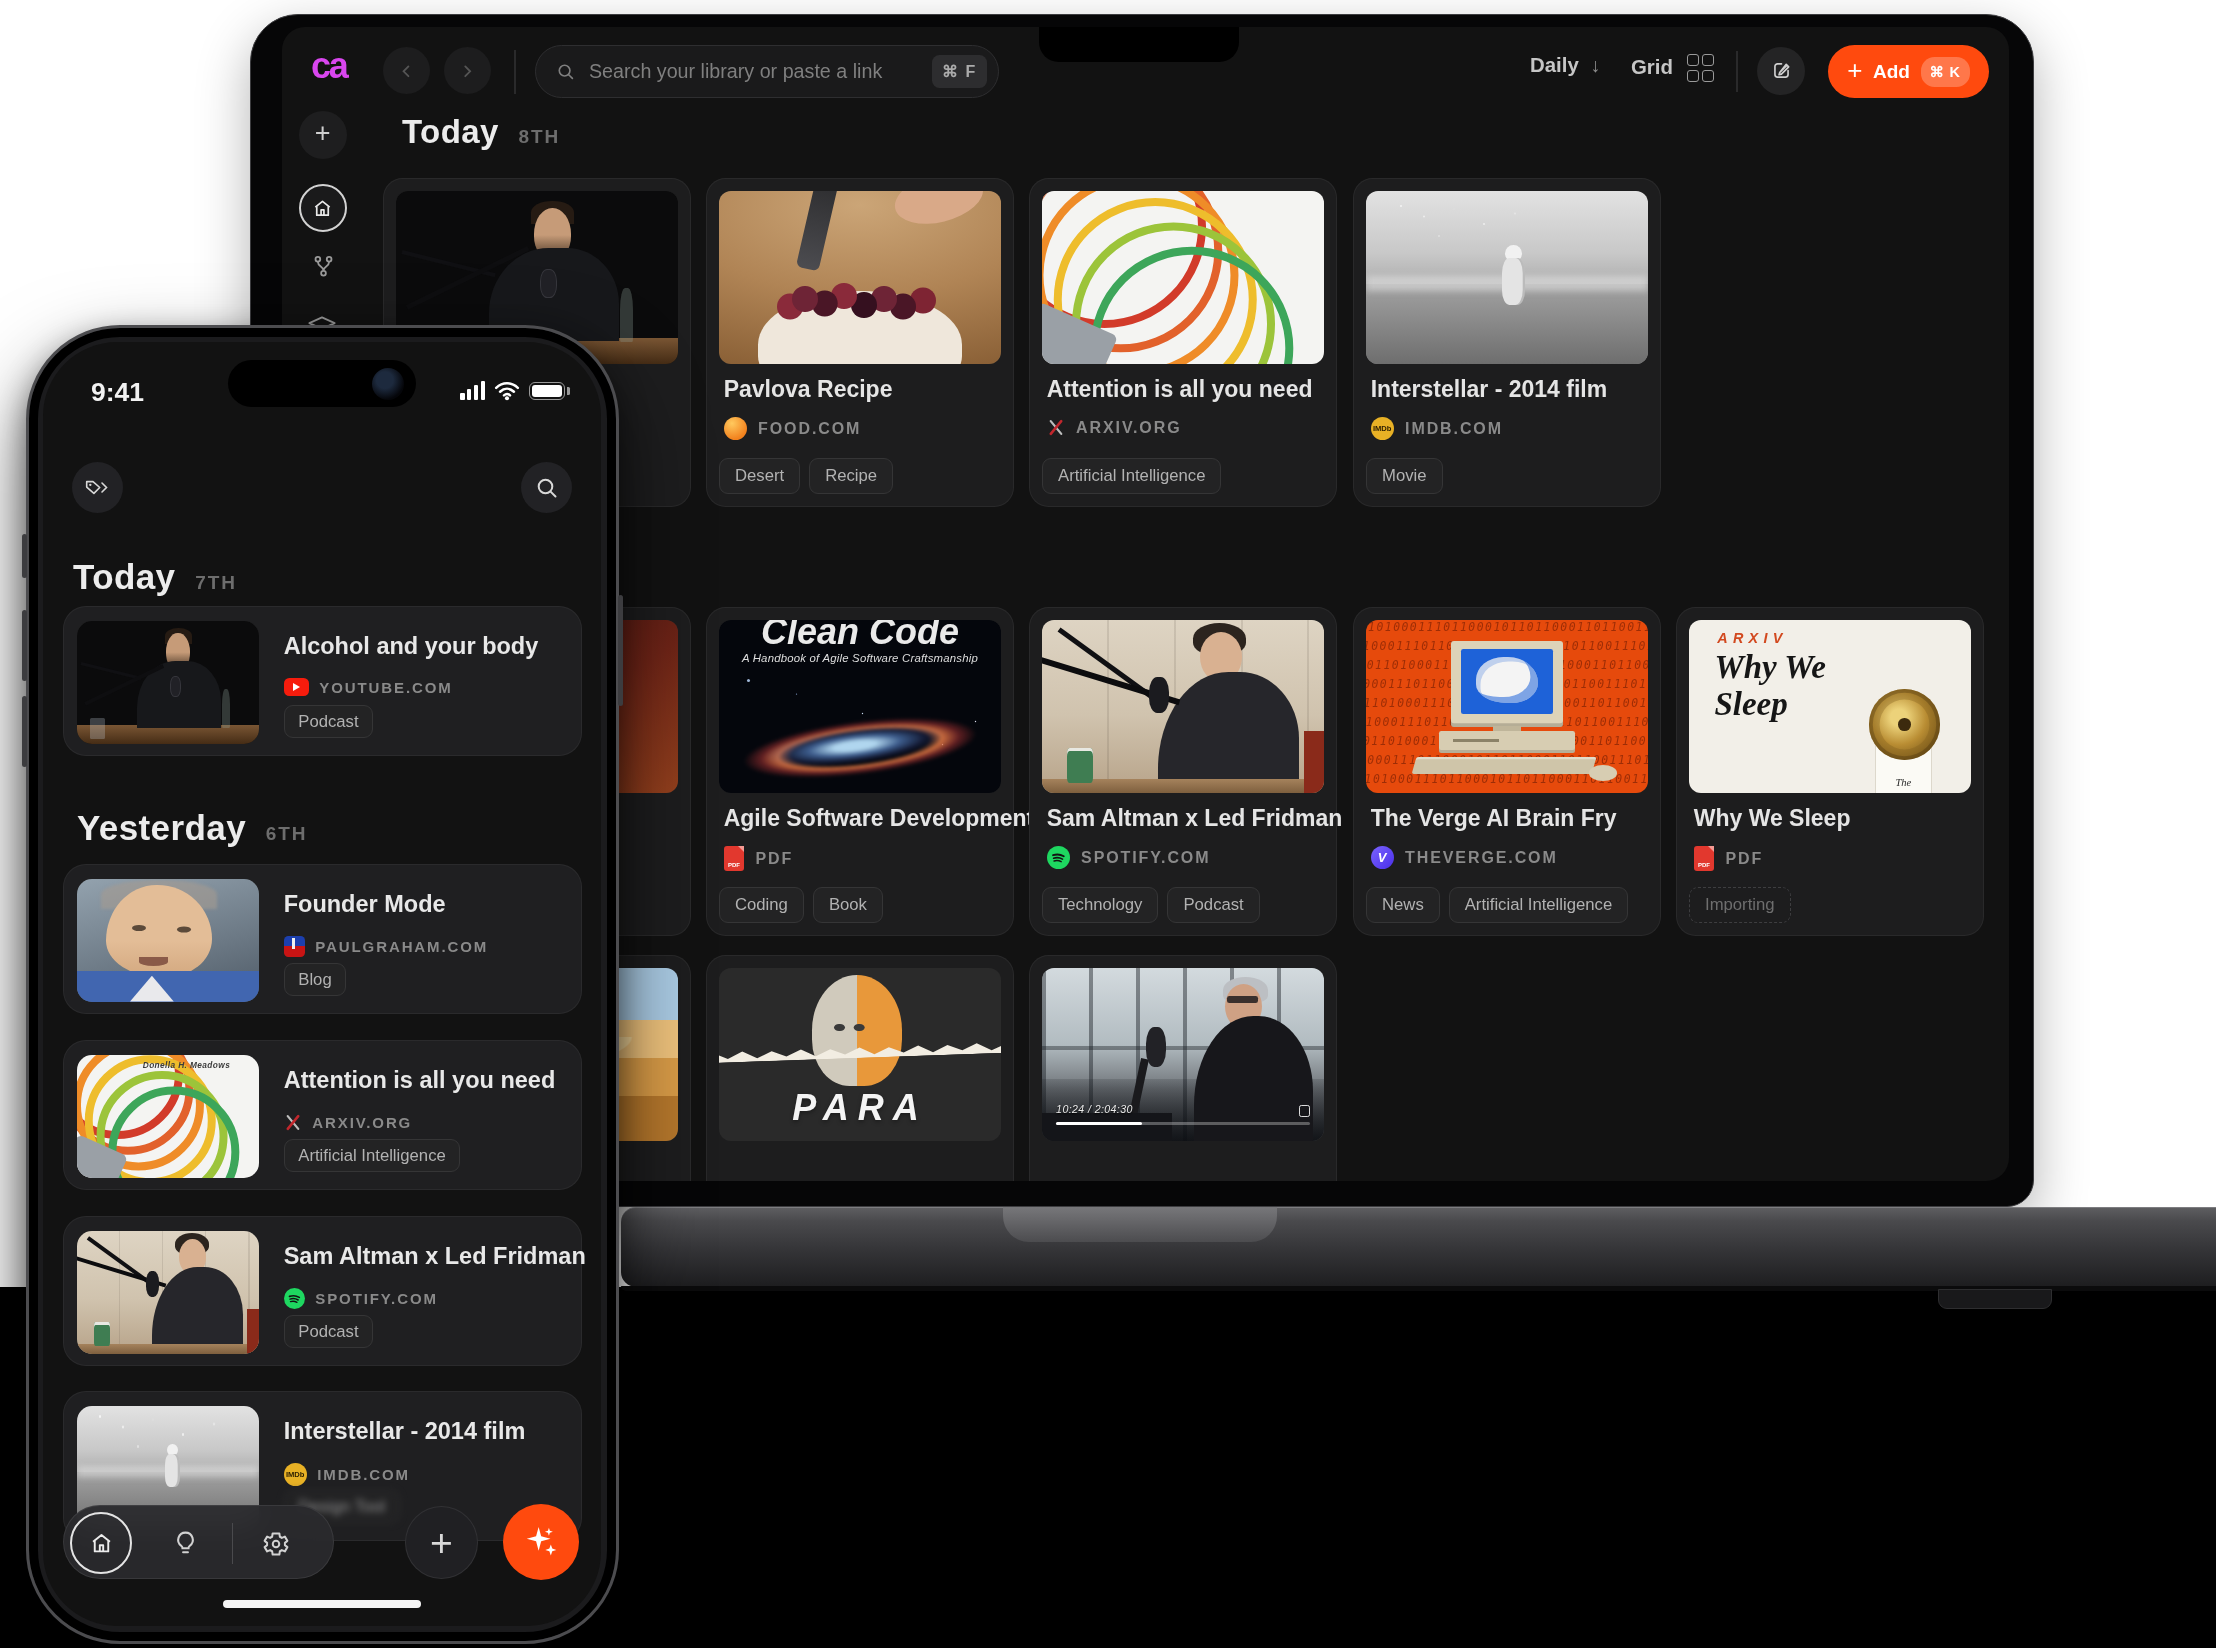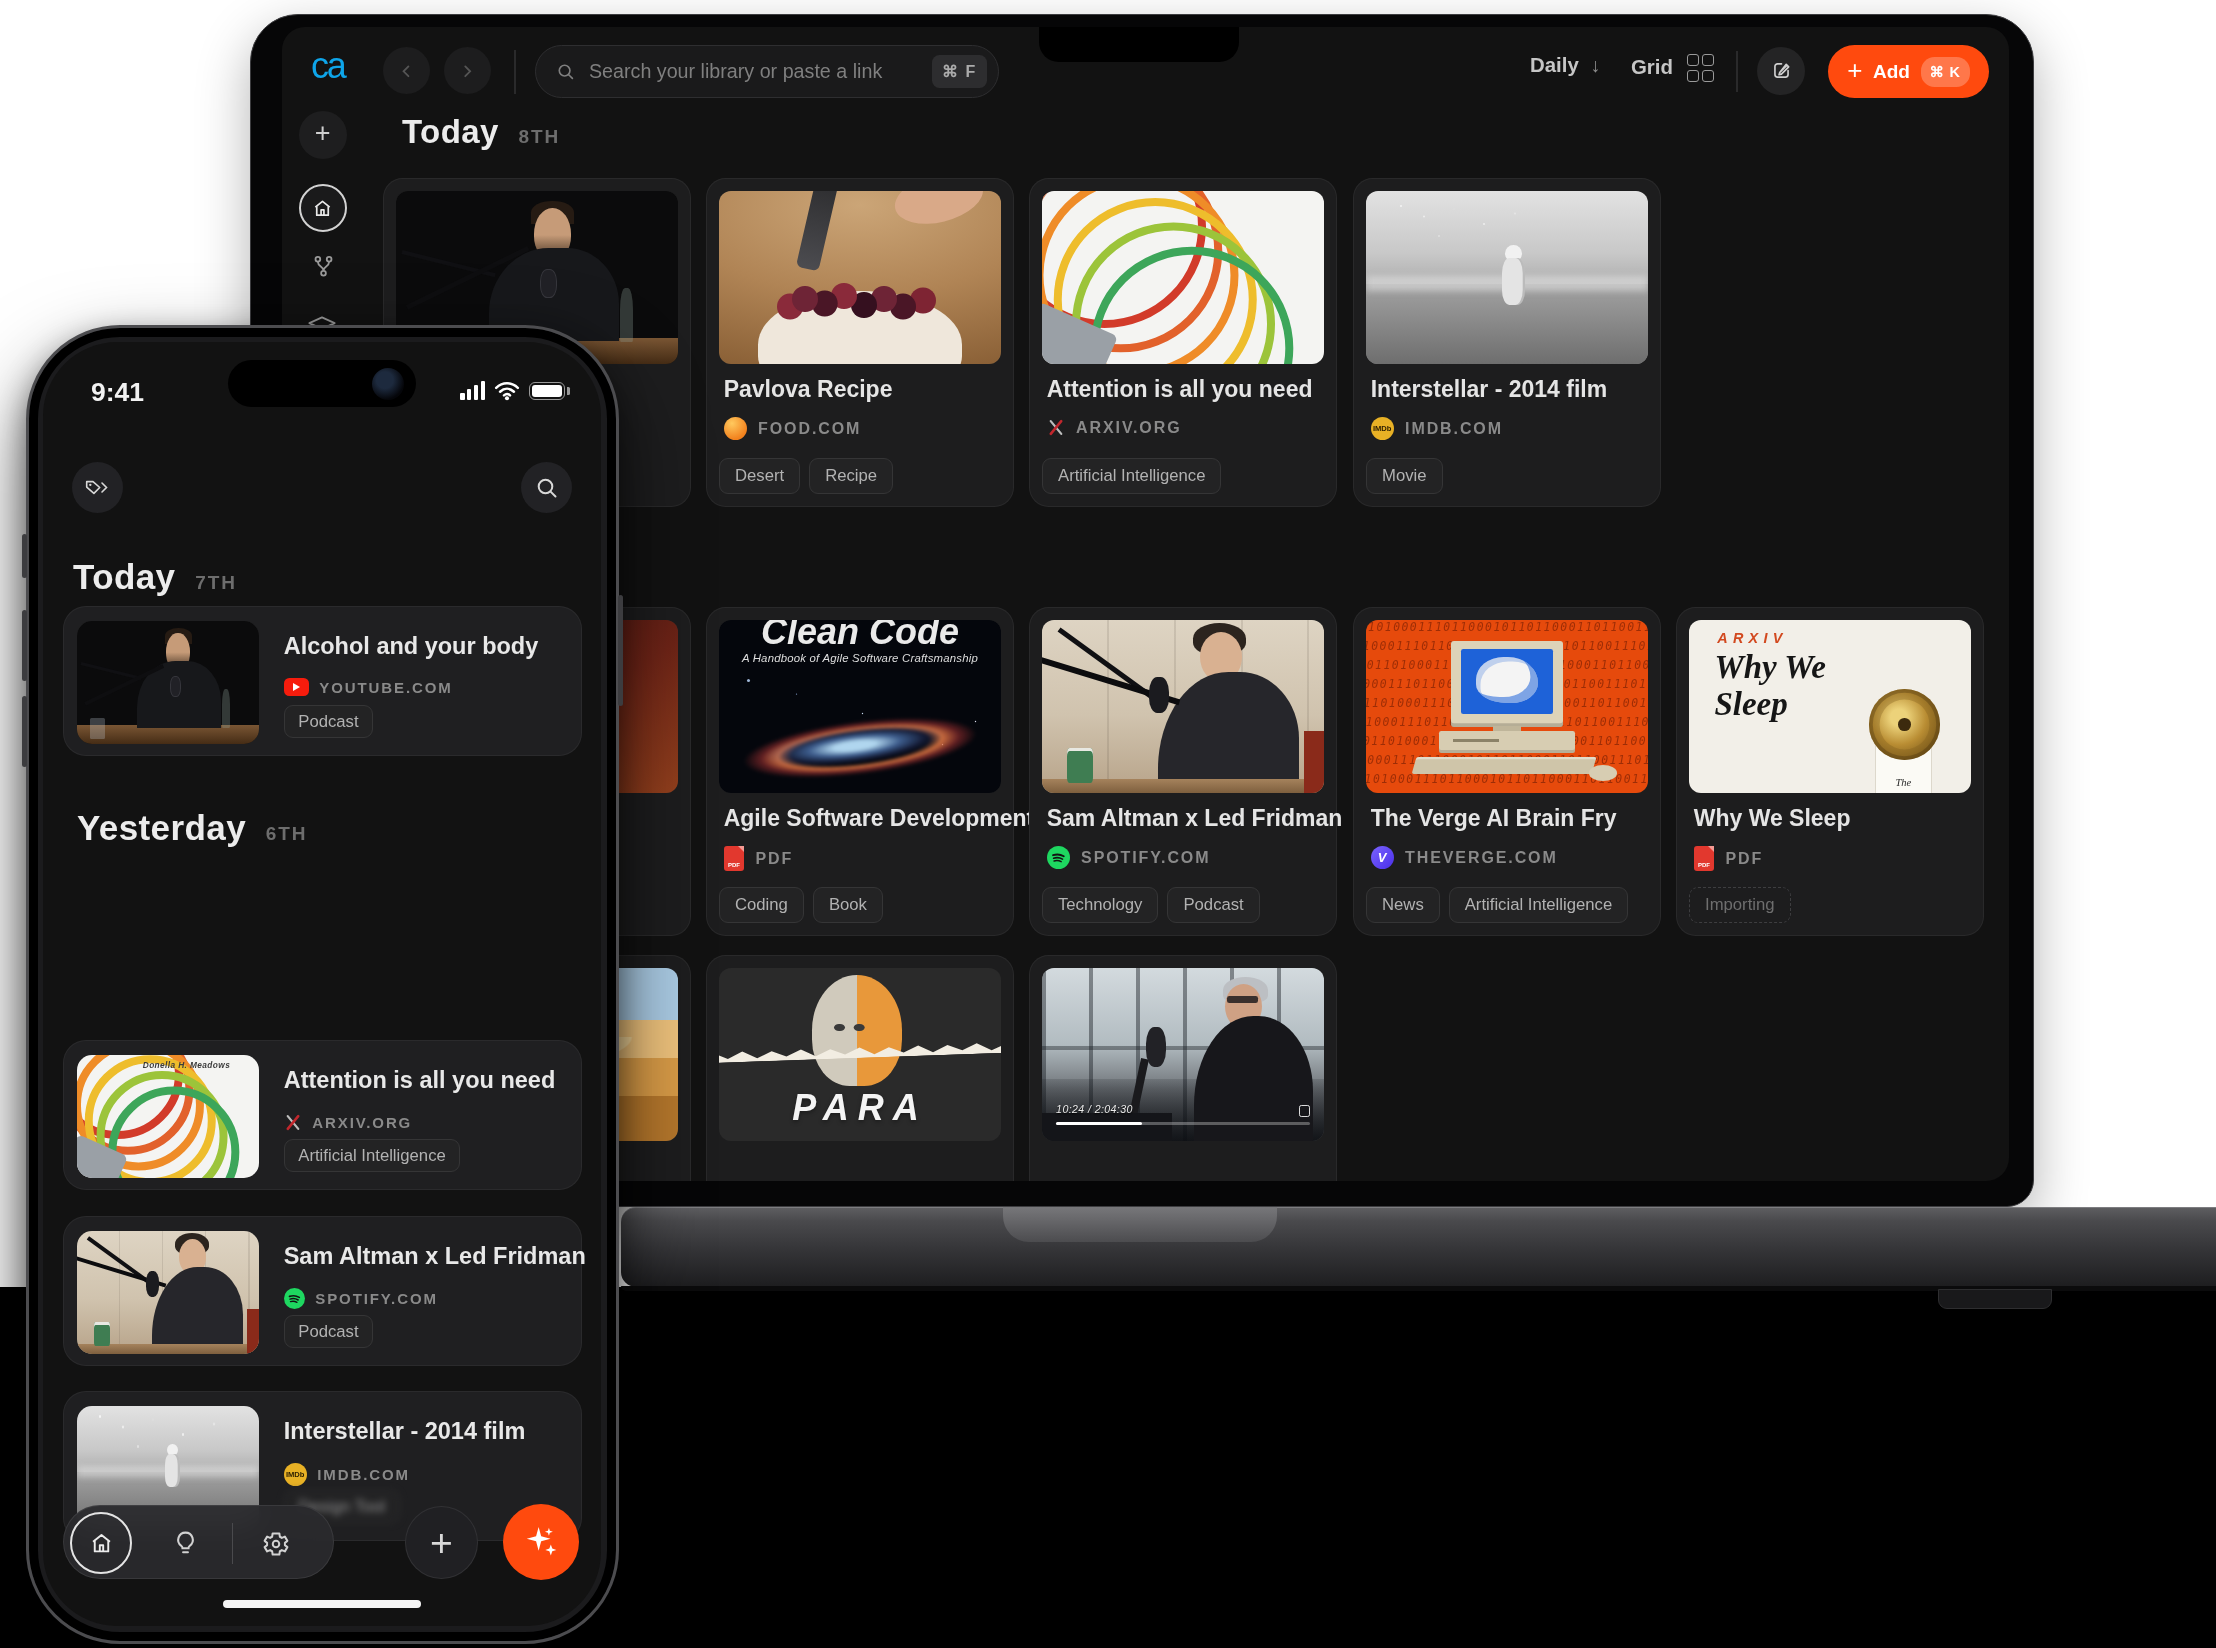--- a/index.html
+++ b/index.html
@@ -19,21 +19,21 @@
   .notch{position:absolute;left:1039px;top:27px;width:200px;height:35px;background:#000;border-radius:0 0 19.7px 19.7px;z-index:5}
   .deck{position:absolute;left:621px;top:1207px;width:1595px;height:80px;
     background:linear-gradient(180deg,#5d5d60 0%,#4a4a4d 16%,#353538 52%,#1d1d1f 100%);
     border-top:0.8px solid #7d7d80;border-radius:15px 0 0 15px}
   .deck-scoop{position:absolute;left:1003px;top:1207px;width:274px;height:35px;
     background:linear-gradient(180deg,#77777a,#4c4c4f);border-radius:0 0 26px 26px}
   .deck-edge{position:absolute;left:621px;top:1286px;width:1595px;height:5.3px;background:#0b0b0c;border-radius:0 0 0 6px}
   .foot{position:absolute;left:1938px;top:1289px;width:114px;height:19.7px;background:#19191b;border-radius:0 0 9px 9px;border:0.8px solid #2e2e30}
 
   
-  .logo{position:absolute;left:29px;top:18px;font-size:36px;font-weight:400;color:#0ea5e9;letter-spacing:-2.3px}
+  .logo{position:absolute;left:29px;top:18px;font-size:36px;font-weight:700;color:#d946ef;letter-spacing:-2.3px}
   .navbtn{position:absolute;width:47px;height:47px;border-radius:50%;background:#1d1d1e;display:flex;align-items:center;justify-content:center}
   .tb-div{position:absolute;width:1.5px;background:#2a2a2b}
   .search{position:absolute;left:253px;top:18px;width:464px;height:53px;border-radius:27px;background:#1a1a1b;
     border:1.5px solid #2e2e30;display:flex;align-items:center;padding:0 10.6px 0 19.7px;gap:13.6px}
   .search input{flex:1;background:transparent;border:none;outline:none;color:#cfcfcf;font-size:19.7px;font-family:inherit}
   .search input::placeholder{color:#7f7f7f}
   .kbd{background:#2d2d2f;border-radius:7.6px;height:33px;display:flex;align-items:center;padding:0 10.6px;
     color:#ababab;font-size:16px;font-weight:600;letter-spacing:1.5px;white-space:nowrap}
   .tb-label{font-size:20.4px;color:#c6c6c6;font-weight:600}
   .arrow-dn{font-size:19.7px;color:#8f8f8f}
@@ -671,20 +671,40 @@
       <div class="p-tags">
           <span class="chip">Podcast</span>
         </div>
     </div>
 
     <div class="h-row" style="left:34px;top:466px">
       <span class="h-title" style="font-size:35px">Yesterday</span>
       <span class="h-date">6TH</span>
     </div>
 
+    <div class="pitem" style="top:522px">
+      <div class="pthumb">
+        <div class="th th-pg">
+            <i class="pg-hair"></i>
+            <i class="pg-face"></i>
+            <i class="pg-eye"></i>
+            <i class="pg-mouth"></i>
+            <i class="pg-collar"></i>
+            <i class="pg-shirt"></i>
+          </div>
+      </div>
+      <div class="p-title">Founder Mode</div>
+      <div class="p-dom">
+        <span class="fav-pg"></span>
+        <span class="dom-txt">PAULGRAHAM.COM</span>
+      </div>
+      <div class="p-tags">
+          <span class="chip">Blog</span>
+        </div>
+    </div>
 
     <div class="pitem" style="top:698px">
       <div class="pthumb">
         <div class="th th-slinky">
           <i class="sl-ring"></i>
             <i class="sl-ring"></i>
             <i class="sl-ring"></i>
             <i class="sl-ring"></i>
             <i class="sl-ring"></i>
             <i class="sl-ring"></i>

